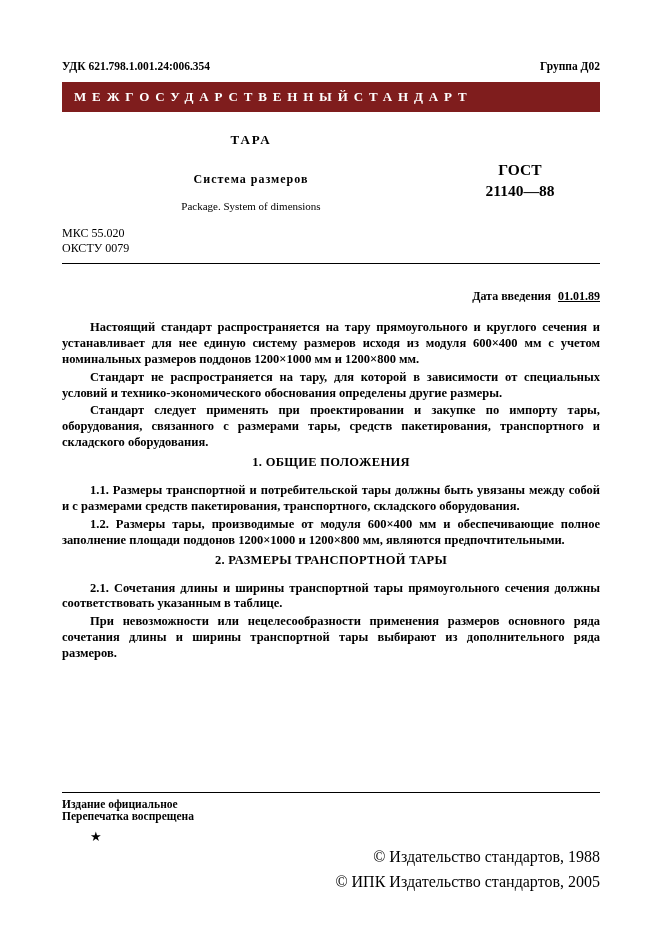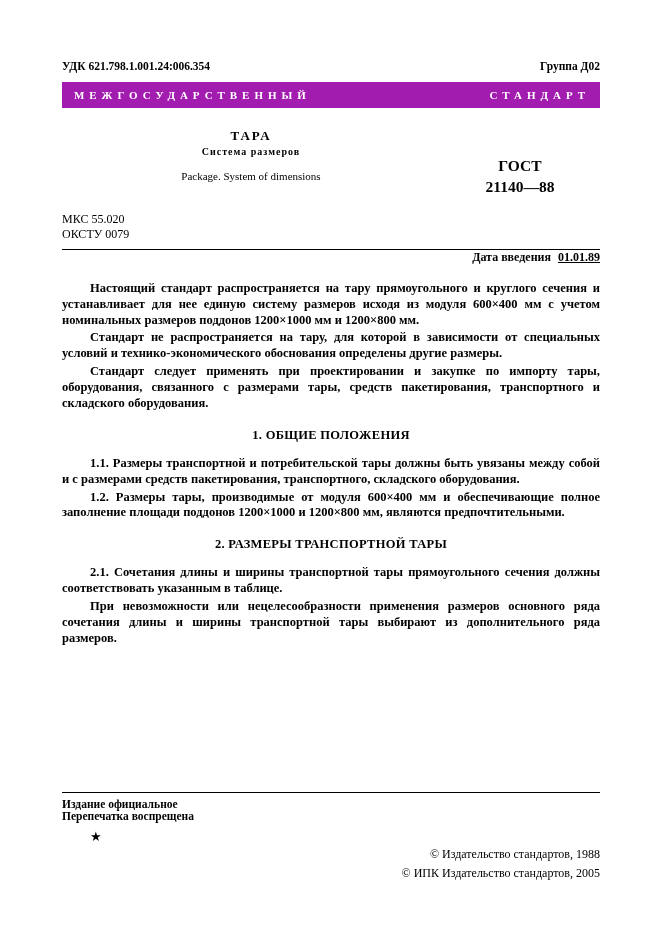--- a/index.html
+++ b/index.html
@@ -14,87 +14,87 @@
   .content {
     position:absolute;
     left:62px; top:60px; width:538px;
   }
   .top-row {
     display:flex; justify-content:space-between;
     font-weight:bold; font-size:11.5px;
     margin-bottom:10px;
   }
   .banner {
-    background:#a21caf; color:#fff;
-    display:flex; justify-content:space-between; align-items:center;
-    font-weight:bold; font-size:11px;
+    background:#7f1d1d; color:#fff;
+    display:flex; justify-content:flex-start; align-items:center;
+    font-weight:bold; font-size:13px;
     letter-spacing:0.45em;
     padding:7px 10px 7px 12px;
     font-family:"Liberation Serif", serif;
   }
   .title-row {
     display:flex; margin-top:20px;
   }
   .title-stack {
     flex:1; text-align:center;
   }
   .doc-title {
     font-weight:bold; font-size:13px; letter-spacing:2px;
   }
   .doc-subtitle {
-    font-weight:bold; font-size:10px; letter-spacing:1px;
-    margin-top:2px;
+    font-weight:bold; font-size:12px; letter-spacing:1px;
+    margin-top:24px;
   }
   .doc-subtitle-en {
     font-size:11px; margin-top:13px;
   }
   .gost-block {
     width:160px; text-align:center;
     font-weight:bold; font-size:15.5px;
     line-height:1.35;
     margin-top:28px;
   }
   .codes {
     font-size:12px; line-height:1.25; margin-top:14px;
   }
   .rule {
     border:none; border-top:1.5px solid #000;
     margin:7px 0 0 0;
   }
   .date-line {
     text-align:right; font-weight:bold; font-size:12px;
-    margin-top:0;
+    margin-top:25px;
   }
   .date-value { text-decoration:underline; margin-left:4px; }
   .body-text { margin-top:16px; }
   .para {
     margin:0 0 2px 0;
     font-size:12.5px; line-height:1.27;
     text-align:justify; text-indent:28px;font-weight:bold;
   }
   .heading {
     text-align:center; font-weight:bold; font-size:12.5px;
     letter-spacing:0.3px;
-    margin:16px 0 13px 0;
+    margin:4px 0 13px 0;
   }
   .footer {
     position:absolute; left:62px; top:792px; width:538px;
   }
   .footer-rule {
     border:none; border-top:1.5px solid #000; margin:0 0 5px 0;
   }
   .footer-row {
     display:flex; justify-content:space-between;
     font-weight:bold; font-size:11.5px;flex-direction:column;
   }
   .star {
     font-size:13px; margin:7px 0 0 28px;
   }
   .copyright {
-    text-align:right; font-size:12px; line-height:1.55; margin-top:0px;
+    text-align:right; font-size:16px; line-height:1.55; margin-top:0px;
   }
 </style>
 </head>
 <body>
 
 <div class="page">
   <div class="content">
 
     <div class="top-row">
       <span>УДК 621.798.1.001.24:006.354</span>

